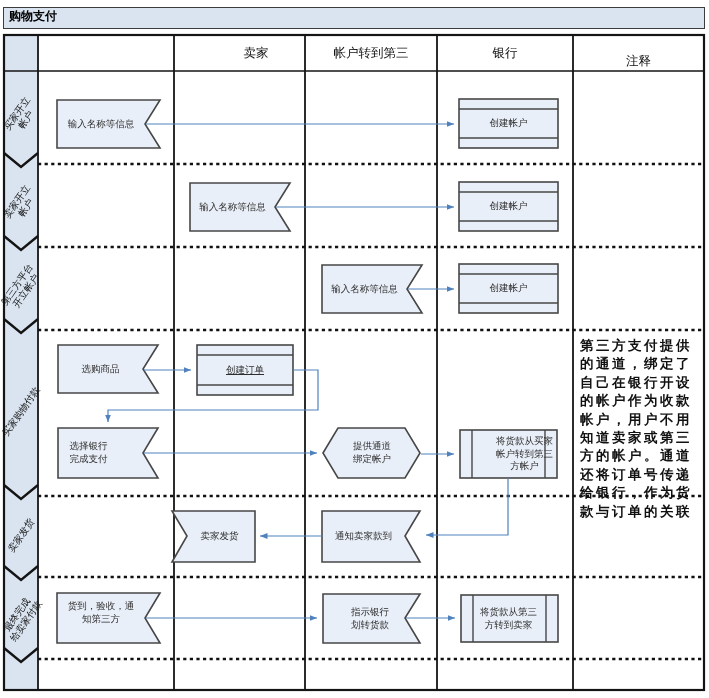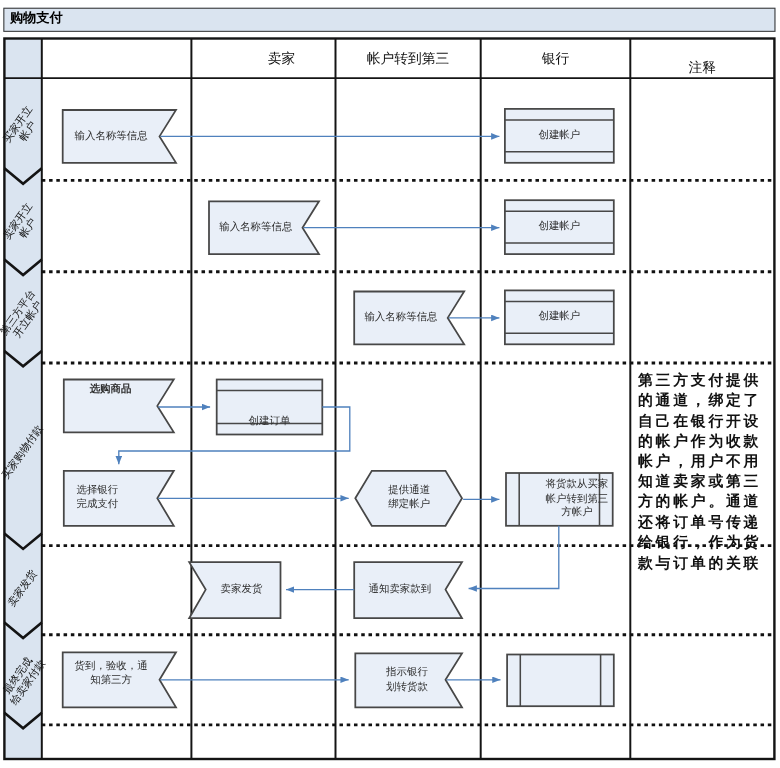--- a/index.html
+++ b/index.html
@@ -165,31 +165,33 @@
   <div class="plabel" style="left:-23px;top:514px;">卖家发货</div>
   <div class="plabel" style="left:-23px;top:596px;">最终完成
 给卖家付款</div>
 
   <div class="nlabel" style="left:57px;top:100px;width:88px;height:48px;">输入名称等信息</div>
   <div class="nlabel" style="left:459px;top:99px;width:99px;height:49px;">创建帐户</div>
   <div class="nlabel" style="left:190px;top:183px;width:85px;height:48px;">输入名称等信息</div>
   <div class="nlabel" style="left:459px;top:182px;width:99px;height:49px;">创建帐户</div>
   <div class="nlabel" style="left:322px;top:265px;width:85px;height:48px;">输入名称等信息</div>
   <div class="nlabel" style="left:459px;top:264px;width:99px;height:49px;">创建帐户</div>
-  <div class="nlabel" style="left:58px;top:330px;width:85px;height:48px;font-weight:bold;">选购商品</div>
-  <div class="nlabel" style="left:197px;top:358px;width:96px;height:50px;">创建订单</div>
+  <div class="nlabel" style="left:58px;top:345px;width:85px;height:48px;">选购商品</div>
+  <div class="nlabel" style="left:197px;top:345px;width:96px;height:50px;text-decoration:underline;">创建订单</div>
   <div class="nlabel" style="left:46px;top:428px;width:85px;height:50px;">选择银行
 完成支付</div>
   <div class="nlabel" style="left:332px;top:428px;width:80px;height:50px;">提供通道
 绑定帐户</div>
   <div class="nlabel" style="left:471px;top:430px;width:75px;height:48px;margin-left:16px;">将货款从买家
 帐户转到第三
 方帐户</div>
   <div class="nlabel" style="left:184px;top:511px;width:71px;height:51px;">卖家发货</div>
   <div class="nlabel" style="left:322px;top:511px;width:83px;height:51px;">通知卖家款到</div>
   <div class="nlabel" style="left:56px;top:593px;width:90px;height:40px;">货到，验收，通
 知第三方</div>
   <div class="nlabel" style="left:329px;top:594px;width:82px;height:49px;">指示银行
 划转货款</div>
+  <div class="nlabel" style="left:472px;top:595px;width:73px;height:47px;">将货款从第三
+方转到卖家</div>
 
   <div class="note">第三方支付提供的通道，绑定了自己在银行开设的帐户作为收款帐户，用户不用知道卖家或第三方的帐户。通道还将订单号传递给银行，作为货款与订单的关联</div>
 
 </div>
 
 </body></html>

